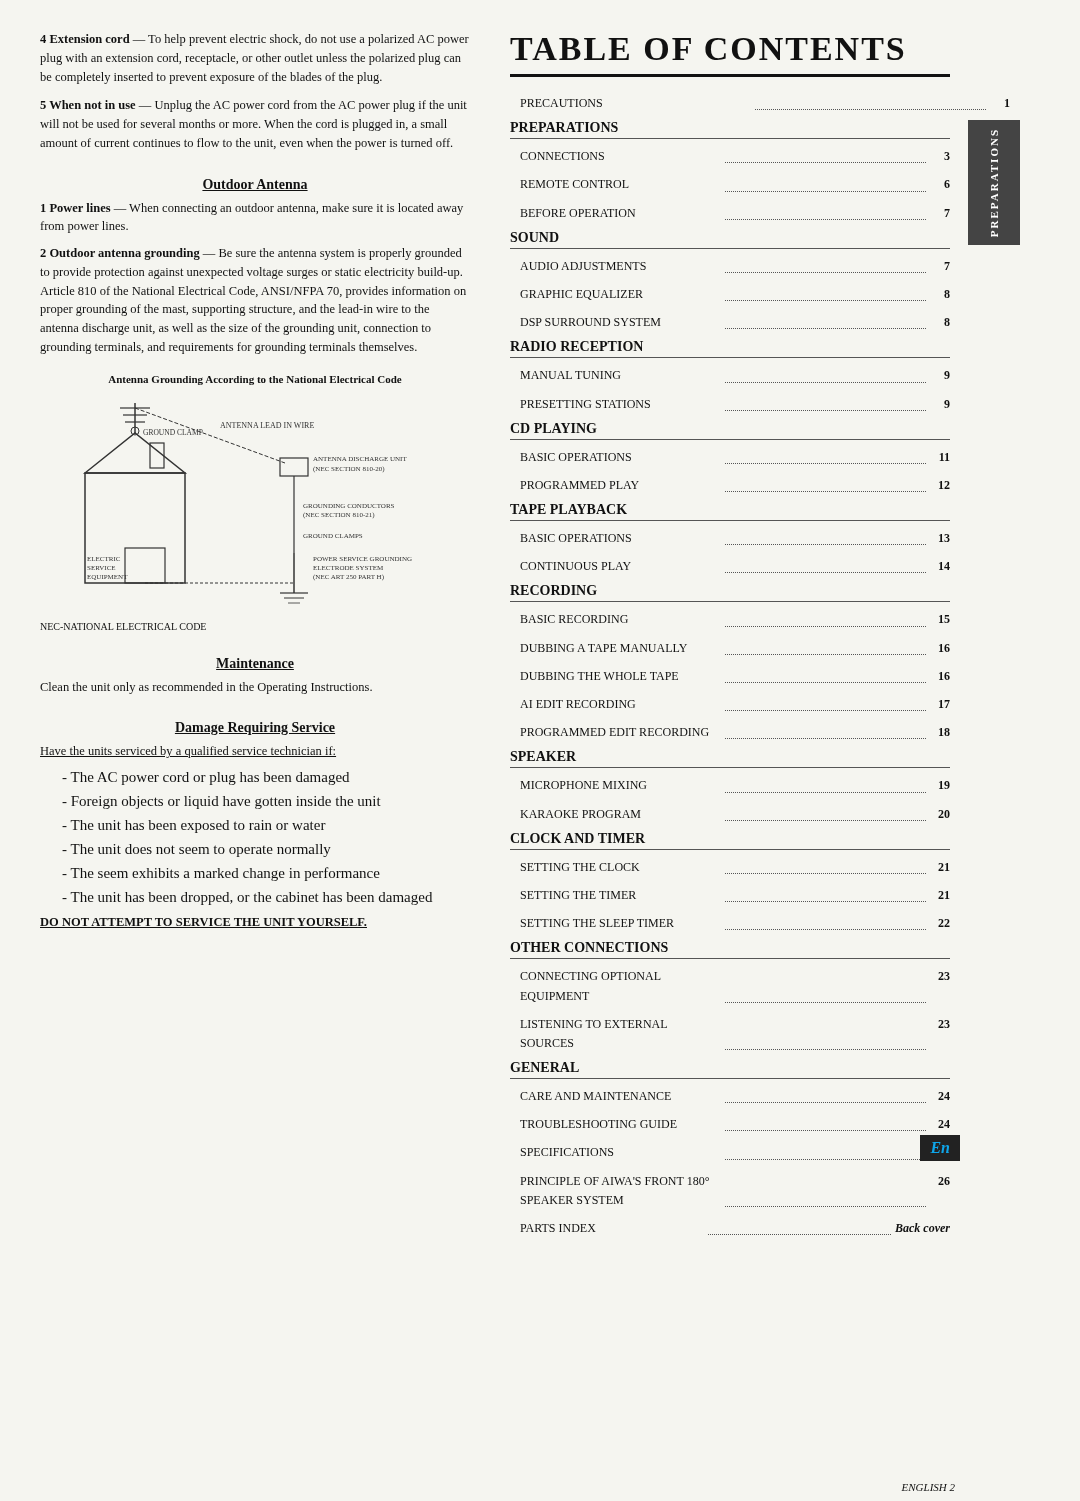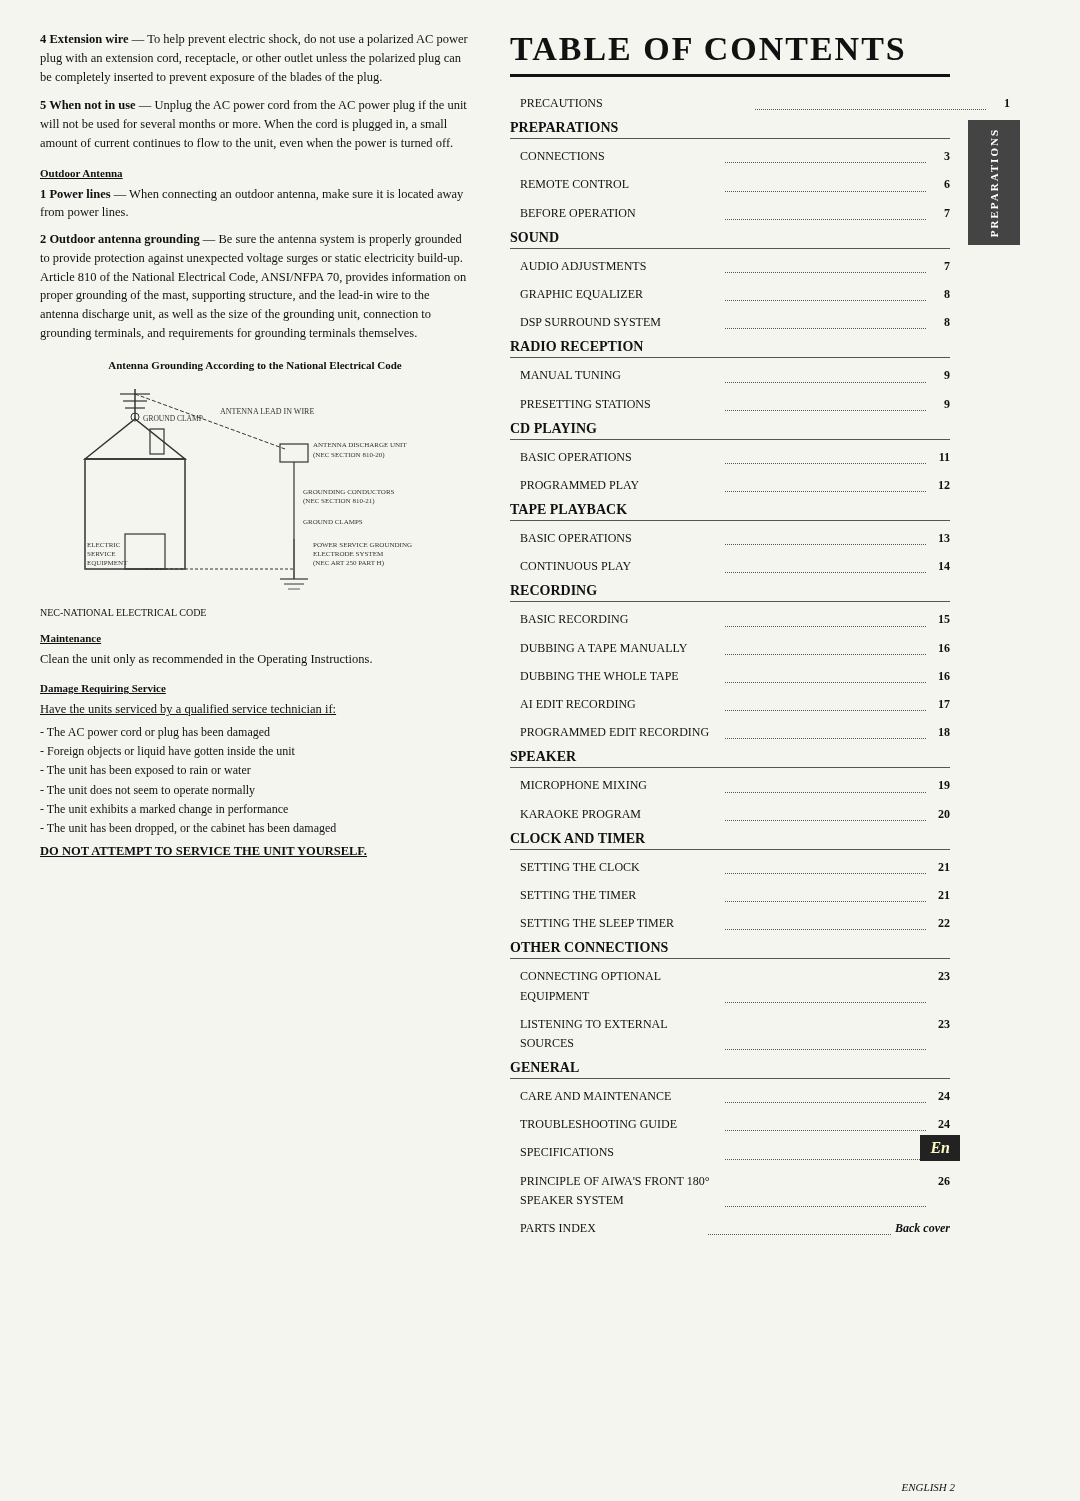--- a/index.html
+++ b/index.html
@@ -31,24 +31,25 @@
     .precaution-item {
       margin-bottom: 10px;
       line-height: 1.5;
       font-size: 12.5px;
     }
     .precaution-item strong {
       font-weight: bold;
     }
 
     .section-heading-left {
-      font-size: 11px;
+      font-size: 14px;
       font-weight: bold;
       text-decoration: underline;
-      margin: 14px 0 6px 0;
+      margin: 24px 0 6px 0;
+      text-align: center;
     }
 
     .numbered-item {
       margin-bottom: 8px;
       line-height: 1.5;
       font-size: 12.5px;
     }
     .numbered-item strong {
       font-weight: bold;
     }
@@ -64,23 +65,23 @@
       margin-bottom: 8px;
     }
 
     .maintenance-section {
       margin-top: 14px;
     }
     .damage-section {
       margin-top: 14px;
     }
     .bullet-item {
-      font-size: 12px;
+      font-size: 15px;
       line-height: 1.6;
-      margin-left: 0;
+      margin-left: 22px;
     }
     .underline-warning {
       text-decoration: underline;
       font-size: 12.5px;
       font-weight: bold;
       margin-top: 4px;
     }
 
     
     .toc-title {
@@ -158,21 +159,21 @@
       text-orientation: mixed;
       transform: rotate(180deg);
     }
 
     
     .en-badge {
       position: absolute;
       right: 60px;
       bottom: 340px;
       background: #222;
-      color: #fef9c3;
+      color: #0ea5e9;
       font-size: 16px;
       font-weight: bold;
       padding: 4px 10px;
       font-style: italic;
     }
 
     
     .bottom-english {
       position: absolute;
       bottom: 8px;
@@ -186,21 +187,21 @@
       width: 380px;
       height: 220px;
     }
   </style>
 </head>
 <body>
 
 <div class="left-column">
 
   <div class="precaution-item">
-    <strong>4 </strong><strong>Extension wire</strong><span> — To help prevent electric shock, do not use a polarized AC power plug with an extension cord, receptacle, or other outlet unless the polarized plug can be completely inserted to prevent exposure of the blades of the plug.</span>
+    <strong>4 </strong><strong>Extension cord</strong><span> — To help prevent electric shock, do not use a polarized AC power plug with an extension cord, receptacle, or other outlet unless the polarized plug can be completely inserted to prevent exposure of the blades of the plug.</span>
   </div>
 
   <div class="precaution-item">
     <strong>5 </strong><strong>When not in use</strong><span> — Unplug the AC power cord from the AC power plug if the unit will not be used for several months or more. When the cord is plugged in, a small amount of current continues to flow to the unit, even when the power is turned off.</span>
   </div>
 
   <div class="section-heading-left">Outdoor Antenna</div>
 
   <div class="numbered-item">
     <strong>1 </strong><strong>Power lines</strong><span> — When connecting an outdoor antenna, make sure it is located away from power lines.</span>
@@ -267,21 +268,21 @@
     <div style="font-size:12.5px; line-height:1.5;">Clean the unit only as recommended in the Operating Instructions.</div>
   </div>
 
   <div class="damage-section">
     <div class="section-heading-left">Damage Requiring Service</div>
     <div style="font-size:12.5px; line-height:1.5; margin-bottom:4px;text-decoration:underline;">Have the units serviced by a qualified service technician if:</div>
     <div class="bullet-item">- The AC power cord or plug has been damaged</div>
     <div class="bullet-item">- Foreign objects or liquid have gotten inside the unit</div>
     <div class="bullet-item">- The unit has been exposed to rain or water</div>
     <div class="bullet-item">- The unit does not seem to operate normally</div>
-    <div class="bullet-item">- The unit exhibits a marked change in performance</div>
+    <div class="bullet-item">- The seem exhibits a marked change in performance</div>
     <div class="bullet-item">- The unit has been dropped, or the cabinet has been damaged</div>
     <div class="underline-warning" style="margin-top:6px;">DO NOT ATTEMPT TO SERVICE THE UNIT YOURSELF.</div>
   </div>
 
 </div>
 
 <div class="right-column">
 
   <div class="toc-title">TABLE OF CONTENTS</div>
 

